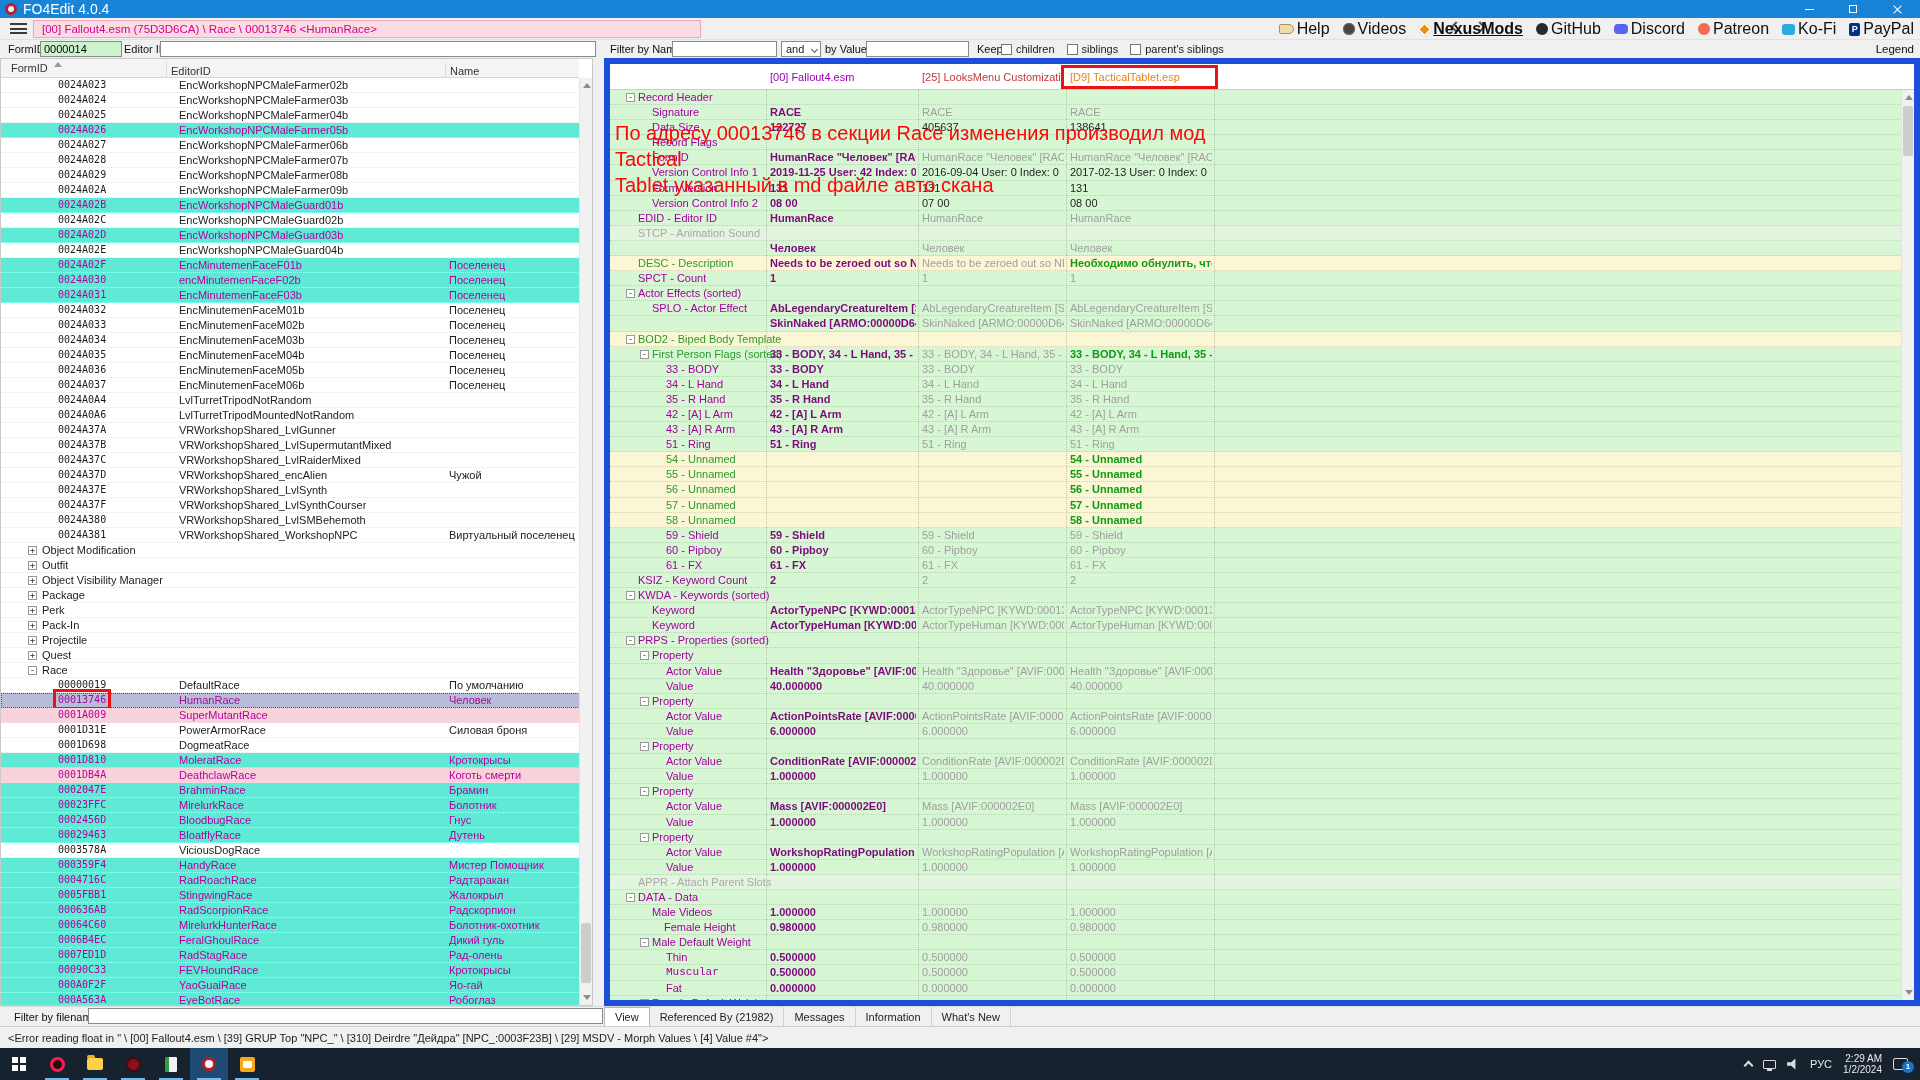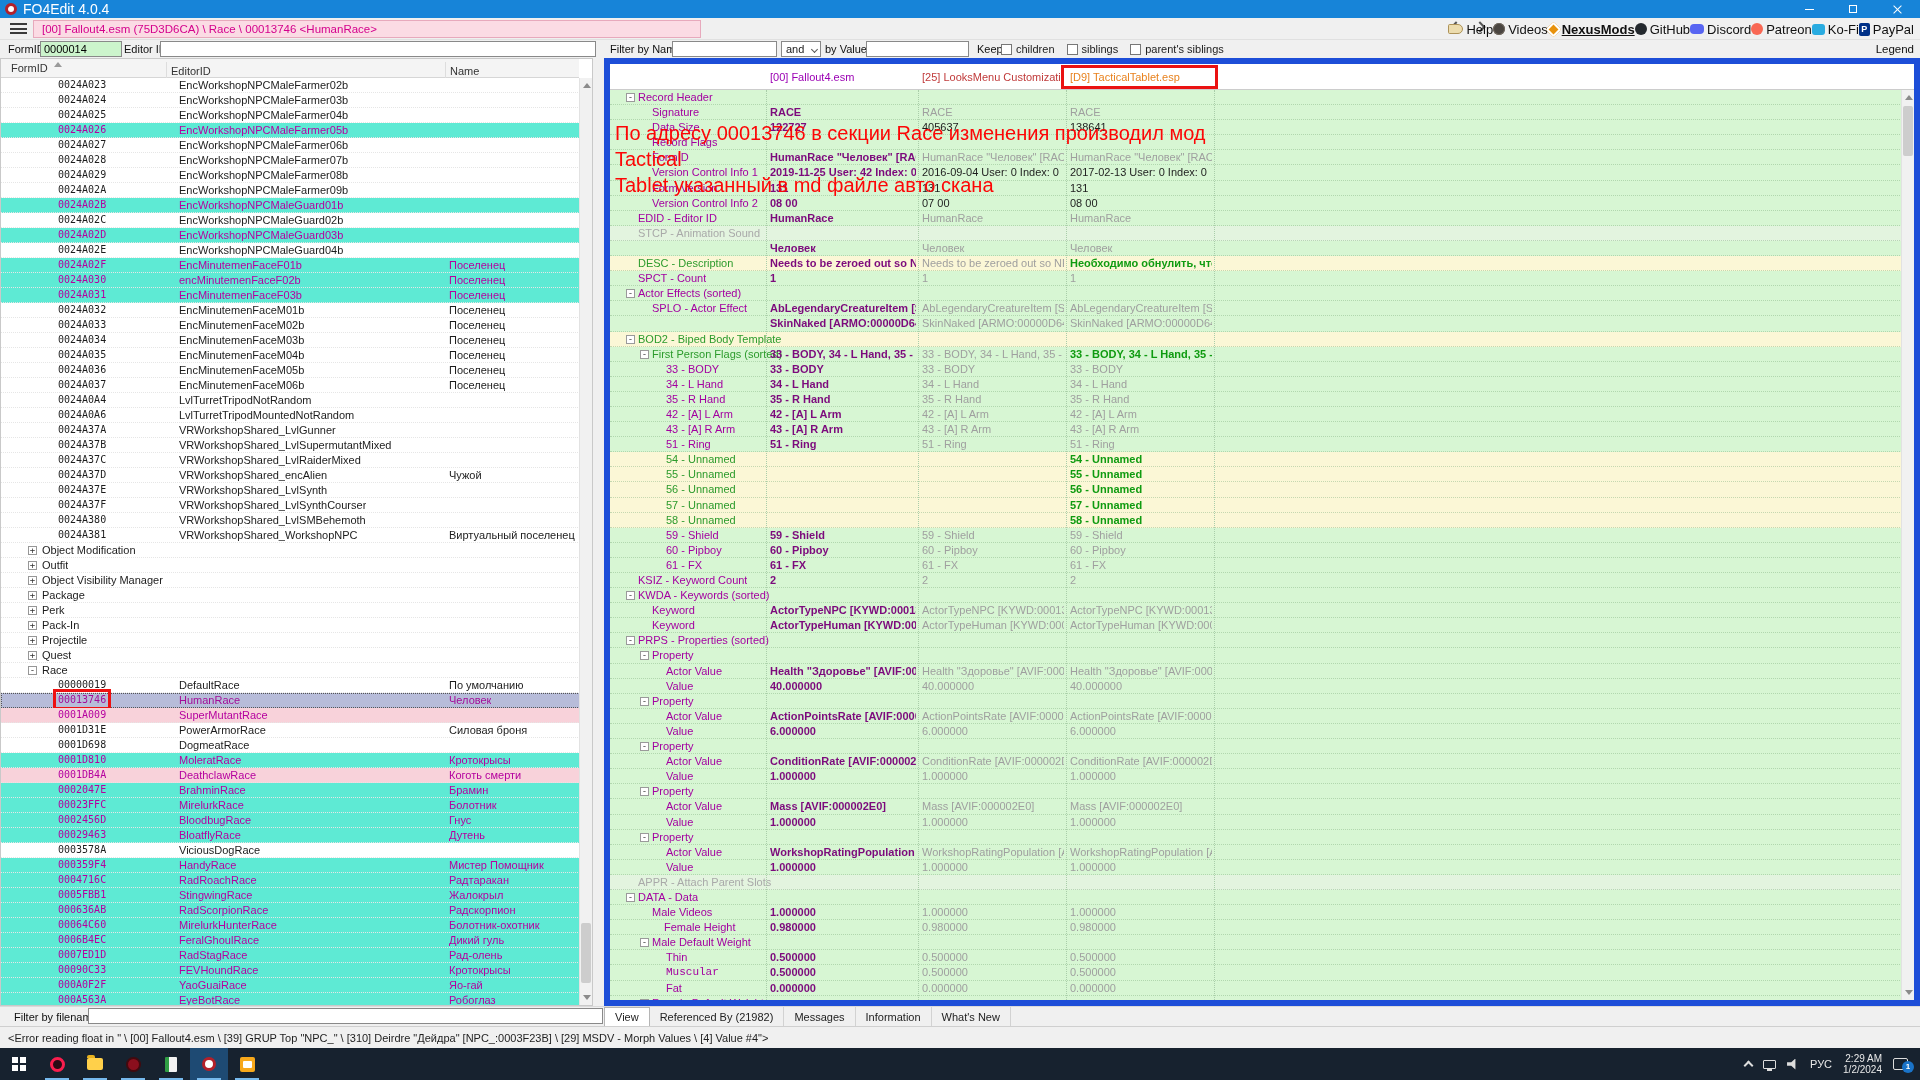--- a/index.html
+++ b/index.html
@@ -21,21 +21,21 @@
 
   
   #menurow{position:absolute;top:18px;left:0;width:100%;height:22px;background:#f0f0f0;border-bottom:1px solid #e0e0e0}
   .hamburger{position:absolute;left:10px;top:5px;width:17px;height:11px;border-top:2px solid #3a3a3a;border-bottom:2px solid #3a3a3a}
   .hamburger::before{content:"";position:absolute;left:0;top:3px;width:17px;height:2px;background:#3a3a3a}
   .path-tab{position:absolute;left:33px;top:2px;width:668px;height:18px;background:#fbdbe4;border:1px solid #e7a9bc;
     color:#d4008c;font-size:11.5px;line-height:16px;padding-left:8px;overflow:hidden;white-space:nowrap}
   .nav-arrows{position:absolute;left:1452px;top:3px;display:flex;gap:16px}
   .chev{width:8px;height:8px;border-left:2px solid #555;border-bottom:2px solid #555;display:inline-block}
   .chev.left{transform:rotate(45deg)}.chev.right{transform:rotate(-135deg)}
-  #links{position:absolute;right:6px;top:2px;height:18px;display:flex;align-items:center;gap:0;font-size:13px;color:#101010}
+  #links{position:absolute;right:6px;top:2px;height:18px;display:flex;align-items:flex-end;gap:13px;font-size:16px;color:#101010}
   .link{display:flex;align-items:center;gap:3px;white-space:nowrap}
   .link.emph .lbl{font-weight:bold;text-decoration:underline}
   .ic{display:inline-block}
   .book-icon{width:15px;height:10px;background:#ecdcae;border:1px solid #ad9258;border-radius:2px 6px 6px 2px}
   .globe-icon{width:12px;height:12px;border-radius:50%;background:#4a4540;box-shadow:inset 0 0 0 1px #726a60}
   .nexus-icon{width:11px;height:11px;background:#e8920c;transform:rotate(45deg);border-radius:2px;box-shadow:inset 0 0 0 2px #fff}
   .github-icon{width:12px;height:12px;border-radius:50%;background:#24292e}
   .discord-icon{width:14px;height:10px;border-radius:4px;background:#5865f2}
   .patreon-icon{width:12px;height:12px;border-radius:50%;background:#f96854}
   .kofi-icon{width:13px;height:11px;border-radius:3px;background:#29abe0}

